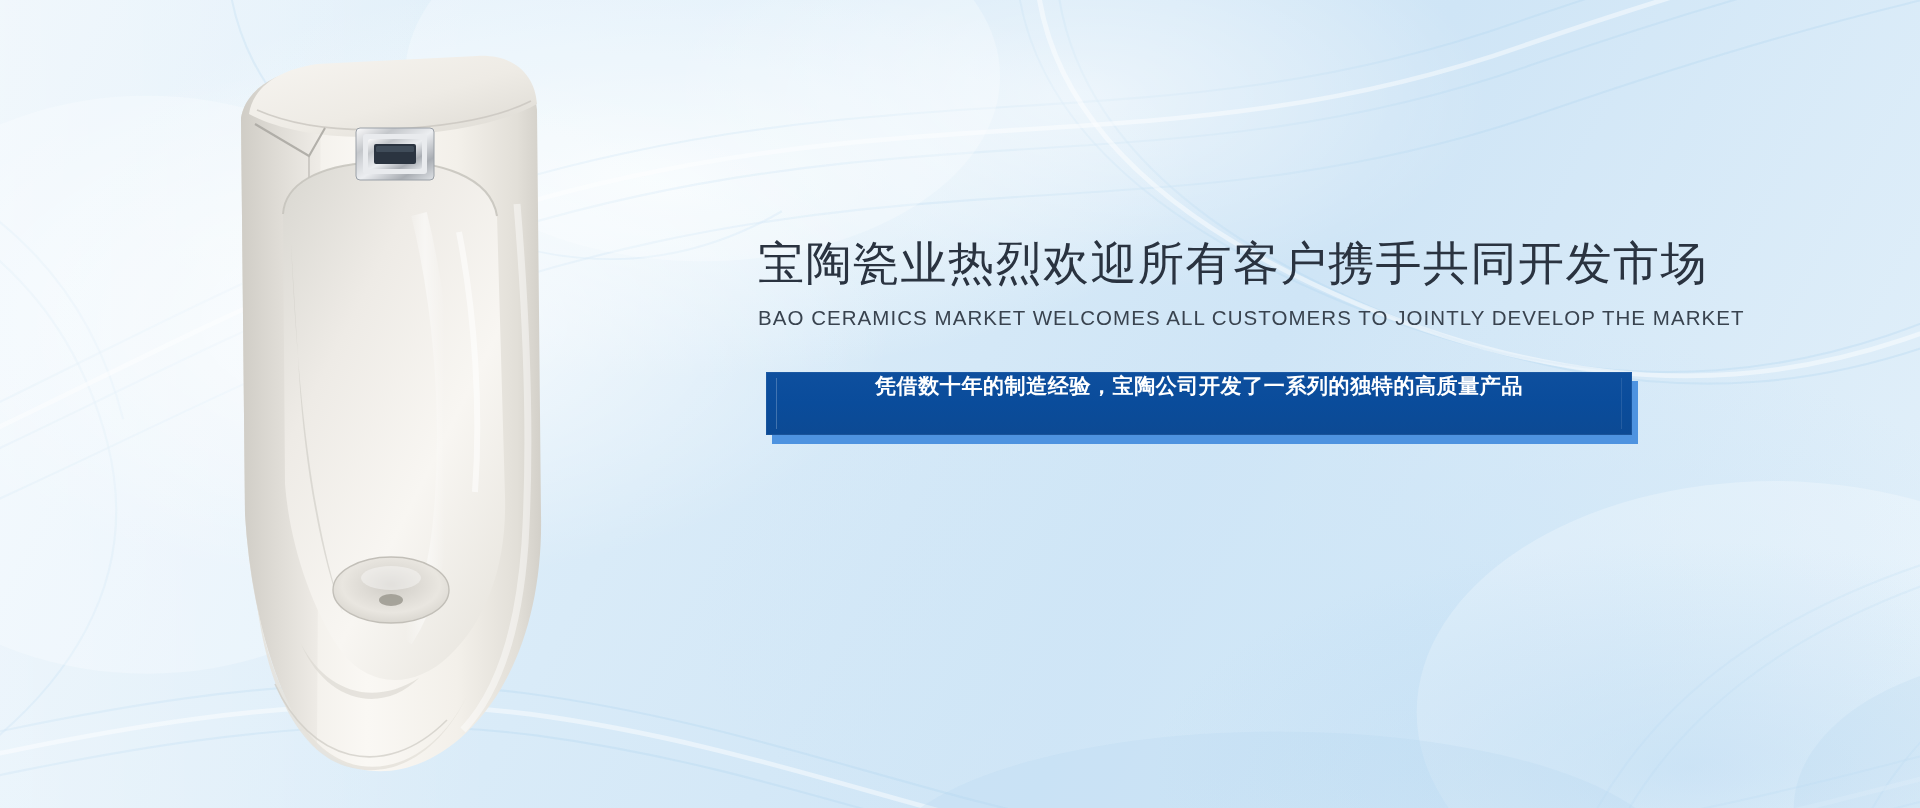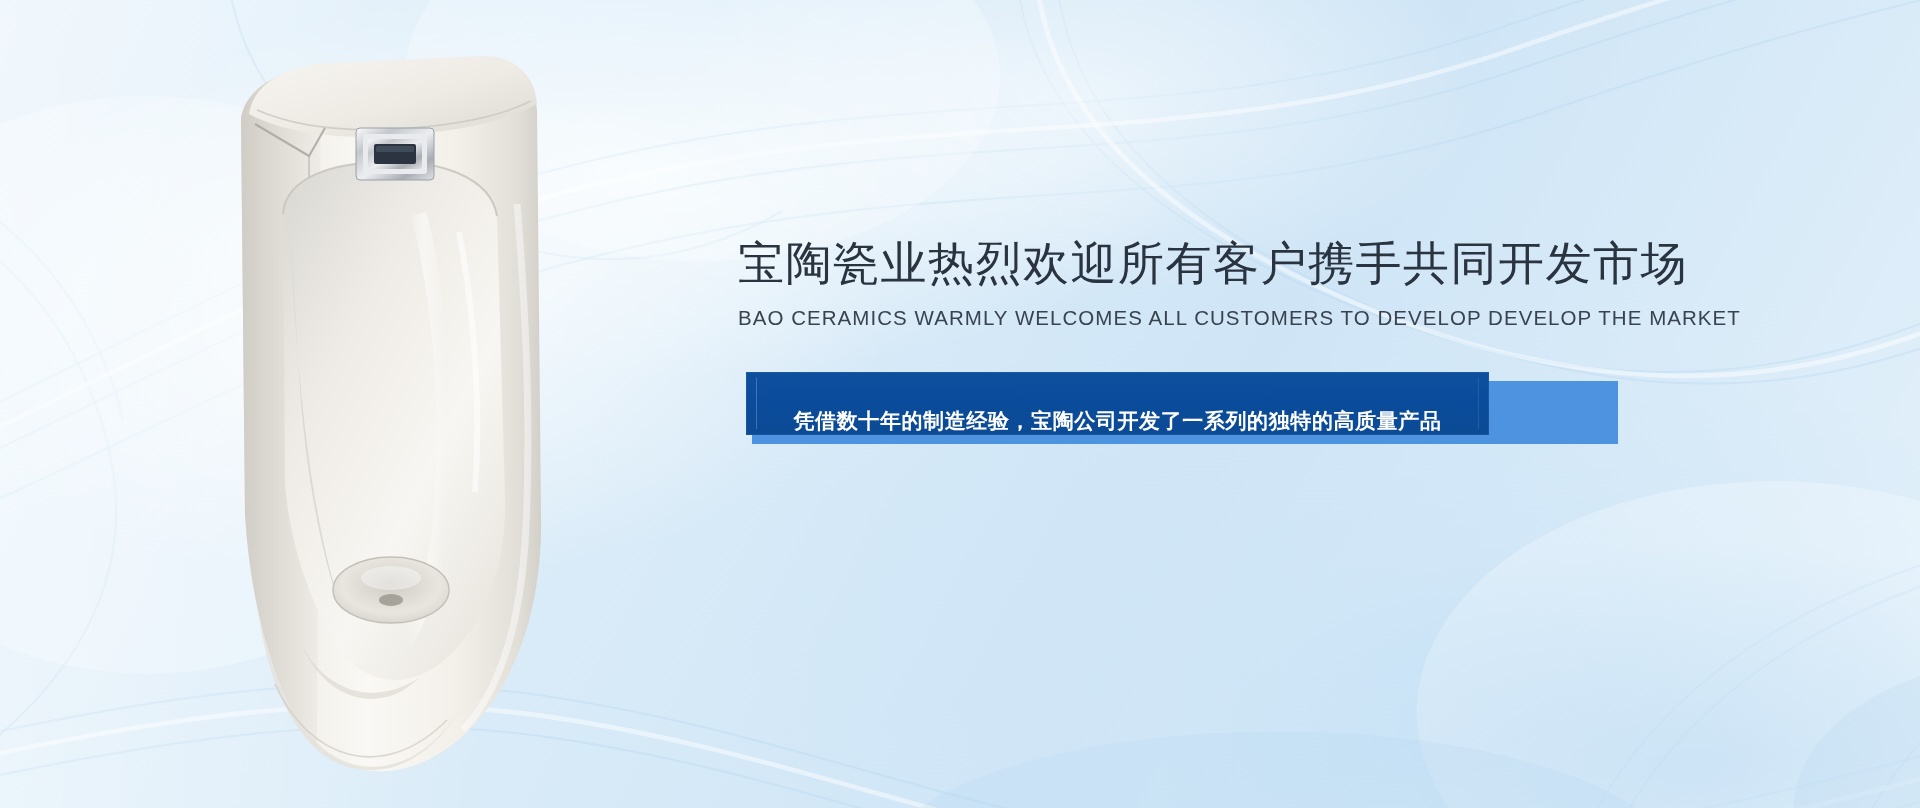--- a/index.html
+++ b/index.html
@@ -50,21 +50,21 @@
   .prod-shadow{
     position:absolute; left:24px; top:24px; width:320px; height:700px;
     filter:blur(18px); opacity:.20;
     background:radial-gradient(ellipse 50% 48% at 50% 58%, #6c86a0 0%, rgba(108,134,160,0) 72%);
   }
   #product svg{ position:absolute; inset:0; width:100%; height:100%; }
 
   
   #copy{
     position:absolute;
-    left:738px; top:236px;
+    left:758px; top:236px;
     width:900px;
   }
   .headline{
     font-size:46px;
     line-height:1.18;
     letter-spacing:1.5px;
     color:#2a3340;
     font-weight:400;
     white-space:nowrap;
   }
@@ -83,23 +83,23 @@
     margin-top:42px;
     width:880px; height:72px;
   }
   .ribbon-accent{
     position:absolute; left:14px; top:9px;
     width:866px; height:63px;
     background:#4e93e0;
   }
   .ribbon{
     position:absolute; left:8px; top:0;
-    width:743px; height:63px;
+    width:866px; height:63px;
     background:linear-gradient(180deg,#0e4f9e 0%,#0a4c9b 48%,#0c4a94 100%);
-    display:flex; align-items:flex-end; justify-content:center;
+    display:flex; align-items:flex-start; justify-content:center;
     box-shadow:inset 0 0 0 1px rgba(255,255,255,.06);
   }
   .ribbon-inner-line{
     position:absolute; left:10px; top:6px; right:10px; bottom:6px;
     border-left:1px solid rgba(255,255,255,.22);
     border-right:1px solid rgba(255,255,255,.10);
     pointer-events:none;
   }
   .ribbon-text{
     position:relative;
@@ -254,21 +254,21 @@
       <path d="M70,640 C104,716 178,740 242,676" fill="none" stroke="#cdcac3" stroke-width="1.6" opacity=".7"></path>
 
       <path d="M96,600 C120,646 166,664 214,634 C178,670 122,660 96,600 Z" fill="#d8d5ce" opacity=".6"></path>
     </svg>
   </div>
 
   <div id="copy">
 
     <div class="headline">宝陶瓷业热烈欢迎所有客户携手共同开发市场</div>
 
-    <div class="subhead">BAO CERAMICS WARMLY WELCOMES ALL CUSTOMERS TO DEVELOP DEVELOP THE MARKET</div>
+    <div class="subhead">BAO CERAMICS MARKET WELCOMES ALL CUSTOMERS TO JOINTLY DEVELOP THE MARKET</div>
 
     <div class="ribbon-wrap">
       <div class="ribbon-accent"></div>
       <div class="ribbon">
         <span class="ribbon-inner-line"></span>
         <span class="ribbon-text">凭借数十年的制造经验，宝陶公司开发了一系列的独特的高质量产品</span>
       </div>
     </div>
 
   </div>

